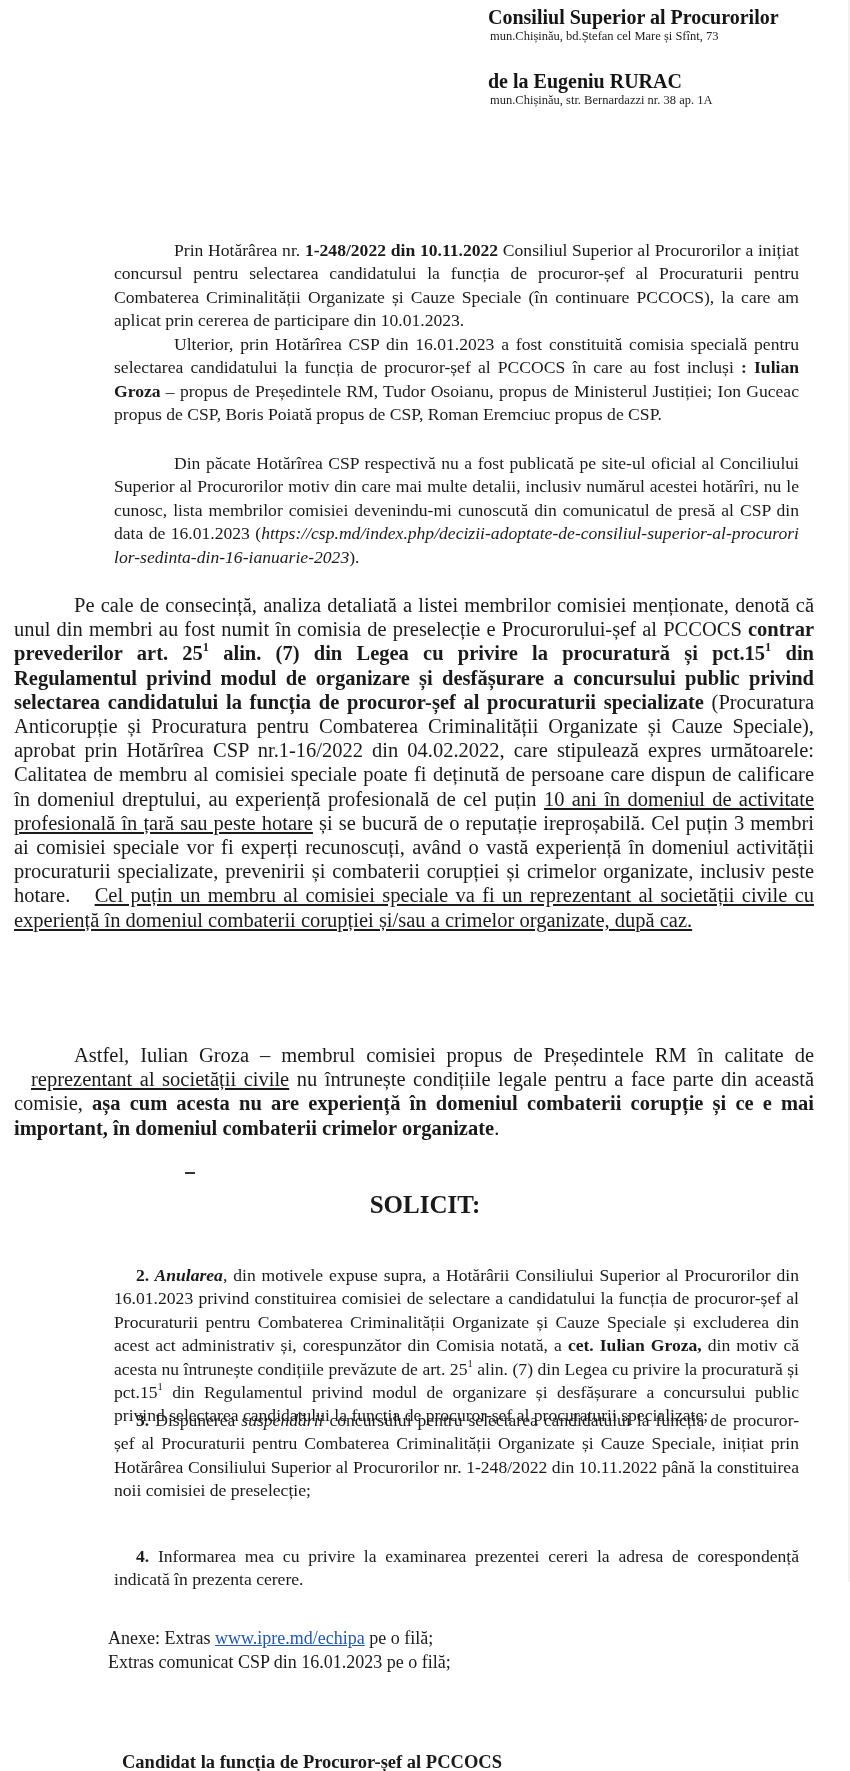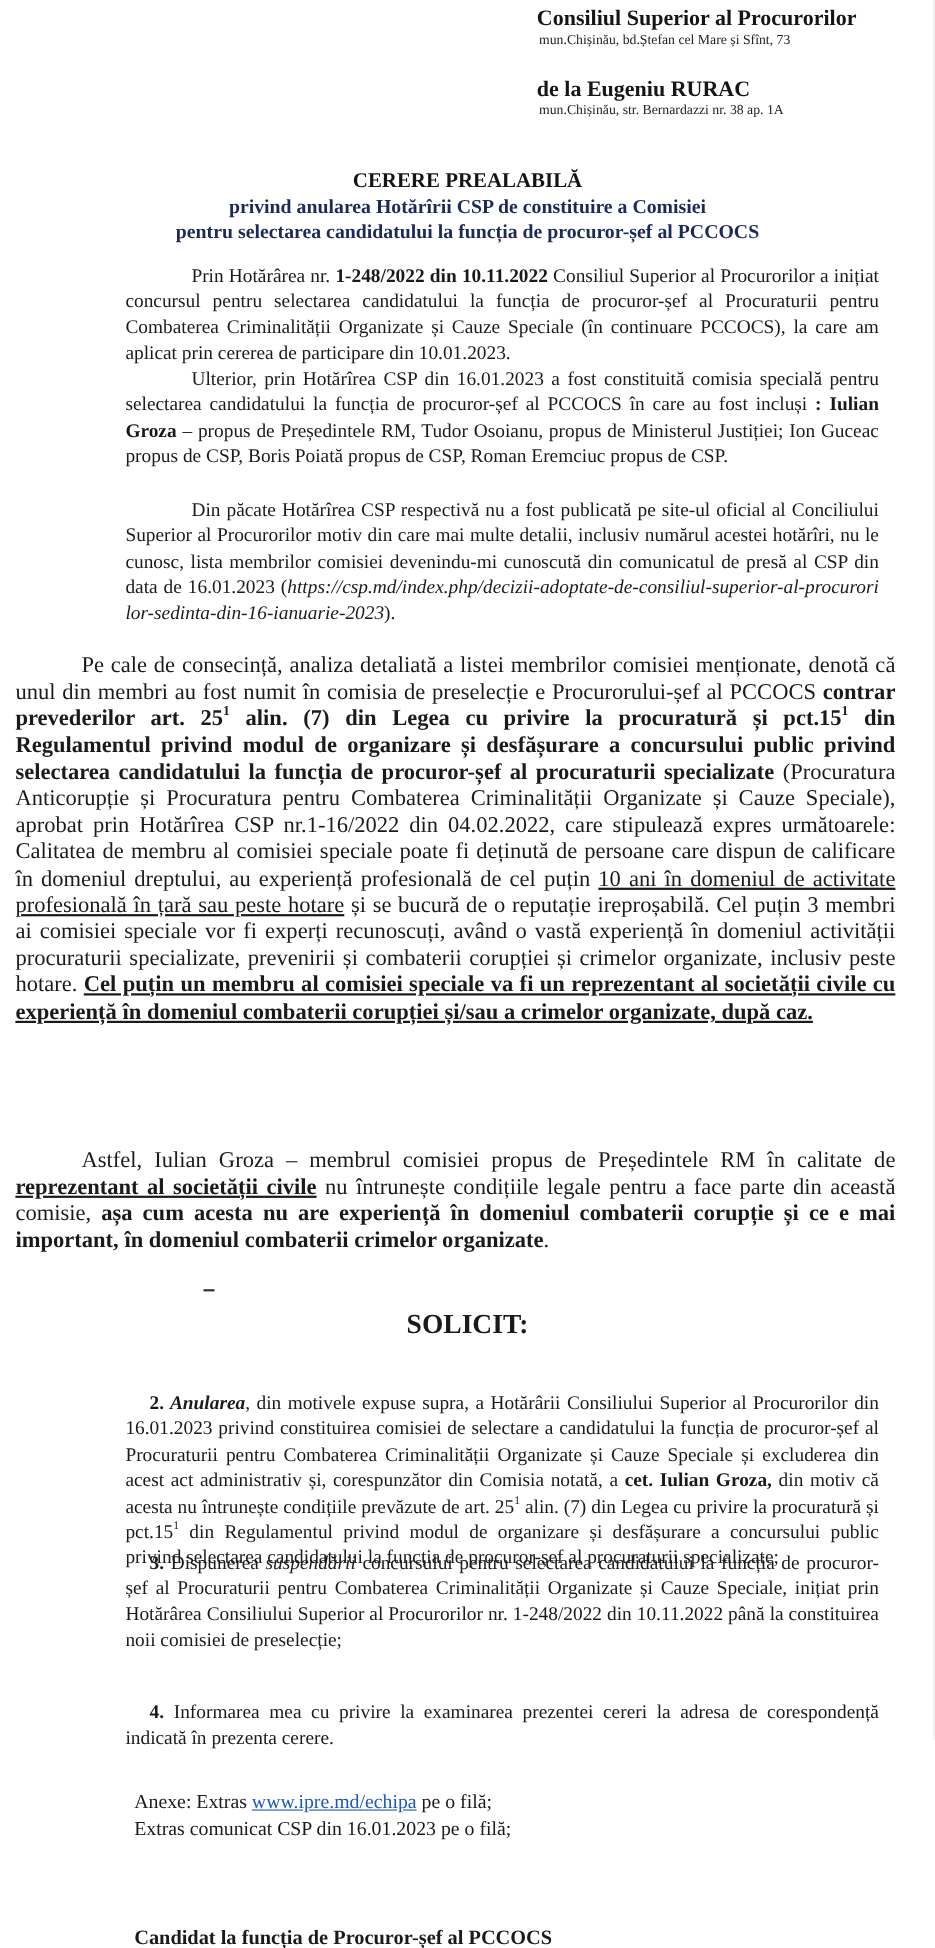--- a/index.html
+++ b/index.html
@@ -22,52 +22,47 @@
     .title .t1 { font-size: 19px; line-height: 24px; color: #141414; }
     .title .t2 { font-size: 18px; line-height: 22px; color: #1c2a5a; }
 
     .para { position: absolute; font-size: 18.3px; line-height: 23.6px; text-align: justify; }
     .para.small { font-size: 17.6px; line-height: 23.4px; }
     .para.big { font-size: 20.5px; line-height: 24.2px; }
     .indent { text-indent: 60px; }
     .b { font-weight: bold; }
     .i { font-style: italic; }
     .u { text-decoration: underline; }
-    .bu { font-weight: bold; text-decoration: underline; }
+    .bu { font-weight: normal; text-decoration: underline; margin-left: 17px; }
     sup { font-size: 0.6em; line-height: 0; vertical-align: 0.75em; }
     .line { display: block; }
 
     .solicit { position: absolute; left: 0; width: 850px; text-align: center; font-weight: bold; font-size: 25px; }
     .dash { position: absolute; left: 185px; top: 1172px; width: 10px; height: 1.5px; background: #333; }
 
-    .annex { position: absolute; left: 122px; font-size: 18px; line-height: 23.5px; }
+    .annex { position: absolute; left: 108px; font-size: 18px; line-height: 23.5px; }
     .annex a { color: #1f57b8; text-decoration: underline; }
     .sign { position: absolute; left: 122px; top: 1752px; font-weight: bold; font-size: 18.5px; }
   </style>
 </head>
 <body>
 
 <div class="page">
   <div class="right-edge"></div>
 
   <div class="addr" style="top:6px;">
     <div class="name">Consiliul Superior al Procurorilor</div>
     <div class="sub">mun.Chișinău, bd.Ștefan cel Mare și Sfînt, 73</div>
   </div>
 
   <div class="addr" style="top:70px;">
     <div class="name">de la Eugeniu RURAC</div>
     <div class="sub">mun.Chișinău, str. Bernardazzi nr. 38 ap. 1A</div>
   </div>
 
-  <div class="title" style="top:153px;">
-    <div class="t1">CERERE PREALABILĂ</div>
-    <div class="t2">privind anularea Hotărîrii CSP de constituire a Comisiei</div>
-    <div class="t2">pentru selectarea candidatului la funcția de procuror-șef al PCCOCS</div>
-  </div>
 
   <div class="para small indent" style="left:114px; width:685px; top:239px;">
     <span>Prin Hotărârea nr. </span><span class="b">1-248/2022 din 10.11.2022</span><span> Consiliul Superior al Procurorilor a inițiat concursul pentru selectarea candidatului la funcția de procuror-șef al Procuraturii pentru Combaterea Criminalității Organizate și Cauze Speciale (în continuare PCCOCS), la care am aplicat prin cererea de participare din 10.01.2023.</span>
   </div>
 
   <div class="para small indent" style="left:114px; width:685px; top:333px;">
     <span>Ulterior, prin Hotărîrea CSP din 16.01.2023 a fost constituită comisia specială pentru selectarea candidatului la funcția de procuror-șef al PCCOCS în care au fost incluși </span><span class="b">: Iulian Groza</span><span> – propus de Președintele RM, Tudor Osoianu, propus de Ministerul Justiției; Ion Guceac propus de CSP, Boris Poiată propus de CSP, Roman Eremciuc propus de CSP.</span>
   </div>
 
   <div class="para small indent" style="left:114px; width:685px; top:452px;">

